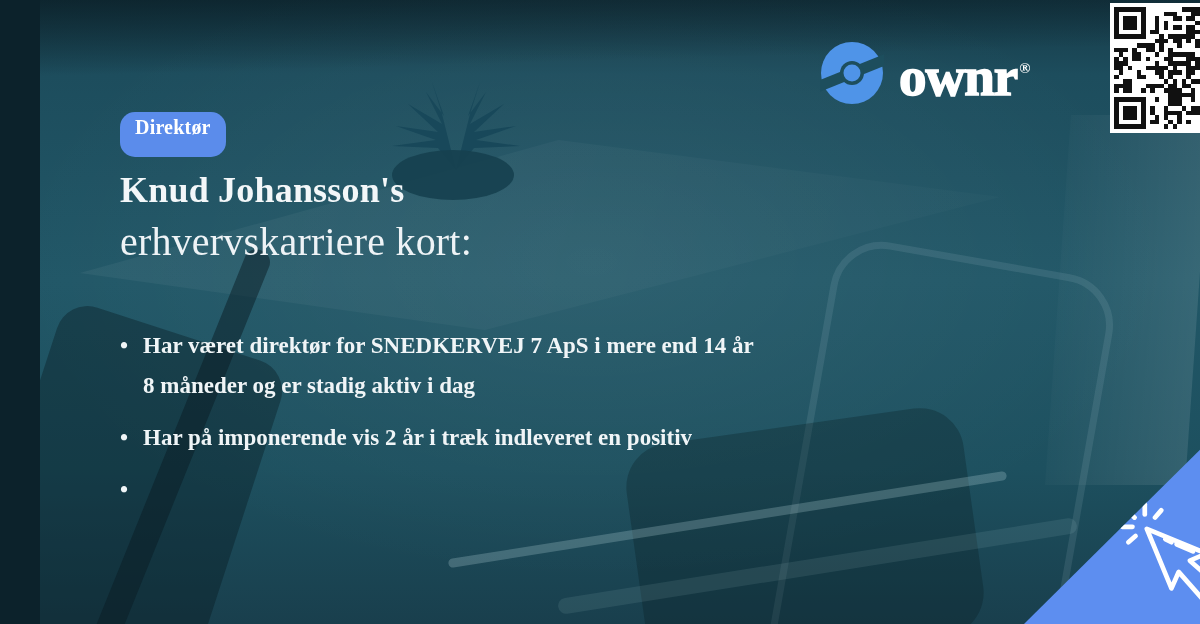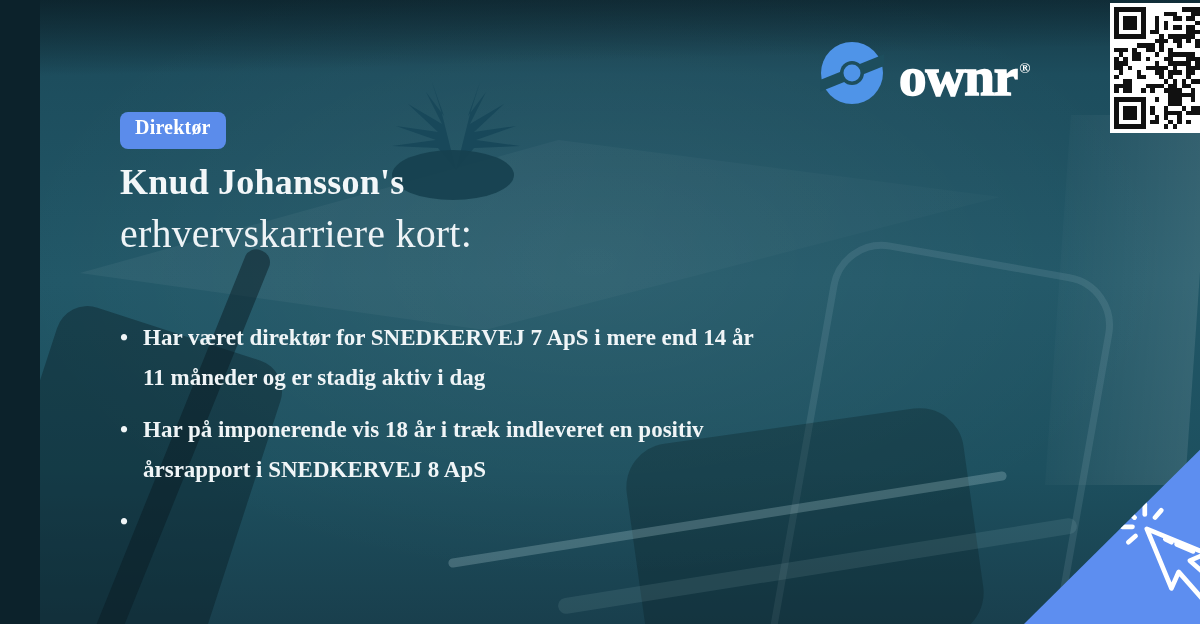--- a/index.html
+++ b/index.html
@@ -41,21 +41,21 @@
   .brand-word{color:#ffffff;font-size:55px;font-weight:700;letter-spacing:-1px;
     -webkit-text-stroke:1.6px #ffffff;line-height:64px;}
   .brand-reg{color:#ffffff;font-size:15px;font-weight:700;vertical-align:22px;
     -webkit-text-stroke:0;margin-left:2px;}
   
   .qr{position:absolute;top:3px;right:0;width:130px;height:130px;background:#ffffff;z-index:6;}
   .qr svg{width:100%;height:100%;display:block;}
   
   .content{position:absolute;left:80px;top:112px;z-index:5;width:900px;}
   .badge{display:inline-block;background:#5b8ceb;color:#ffffff;font-size:20px;font-weight:600;
-    padding:4px 15px 10px 15px;border-radius:8px;letter-spacing:.2px;}
+    padding:4px 15px 18px 15px;border-radius:15px;letter-spacing:.2px;}
   .title{margin:14px 0 0 0;color:#f3f7f9;font-size:36px;font-weight:700;letter-spacing:.2px;line-height:1.1;}
   .subtitle{margin:7px 0 0 0;color:#eef3f6;font-size:40px;font-weight:400;letter-spacing:.2px;line-height:1.2;}
   .bullets{list-style:none;margin:60px 0 0 0;padding:0;}
   .bullets li{display:flex;gap:0;margin-bottom:12px;color:#f0f5f7;font-size:23px;font-weight:700;line-height:40px;}
   .bullet-dot{width:23px;flex:0 0 23px;}
   .bullet-line{display:block;}
   .bullet-line:empty{display:none;}
   
   .corner{position:absolute;right:0;bottom:0;width:216px;height:214px;z-index:7;
     background:#5d8ef0;clip-path:polygon(100% 0,100% 100%,0 100%);}
@@ -366,28 +366,27 @@
 
   <div class="content">
     <span class="badge">Direktør</span>
     <h1 class="title">Knud Johansson's</h1>
     <div class="subtitle">erhvervskarriere kort:</div>
     <ul class="bullets">
       <li>
         <span class="bullet-dot">•</span>
         <span class="bullet-text">
           <span class="bullet-line">Har været direktør for SNEDKERVEJ 7 ApS i mere end 14 år</span>
-          <span class="bullet-line">11 måneder og er stadig aktiv i dag</span>
+          <span class="bullet-line">8 måneder og er stadig aktiv i dag</span>
         </span>
       </li>
       <li>
         <span class="bullet-dot">•</span>
         <span class="bullet-text">
-          <span class="bullet-line">Har på imponerende vis 18 år i træk indleveret en positiv</span>
-          <span class="bullet-line">årsrapport i SNEDKERVEJ 8 ApS</span>
+          <span class="bullet-line">Har på imponerende vis 2 år i træk indleveret en positiv</span>
         </span>
       </li>
       <li>
         <span class="bullet-dot">•</span>
       </li>
     </ul>
   </div>
 
   <div class="corner">
     <svg class="cursor-icon" viewBox="0 0 115 115" fill="none" stroke="#ffffff" stroke-width="4.6" stroke-linecap="round" stroke-linejoin="round">

